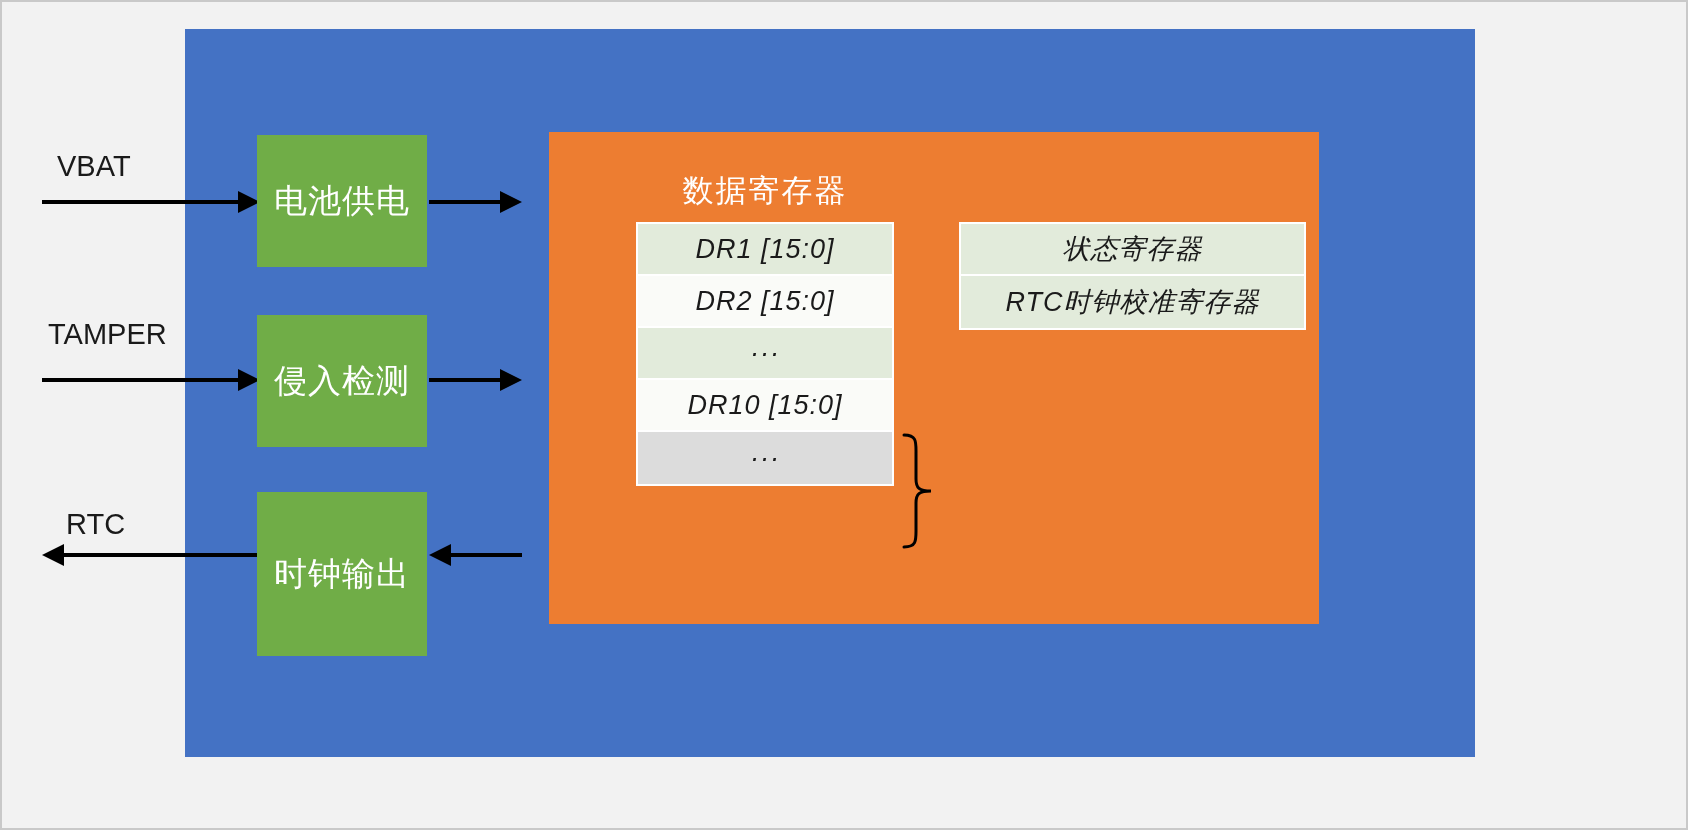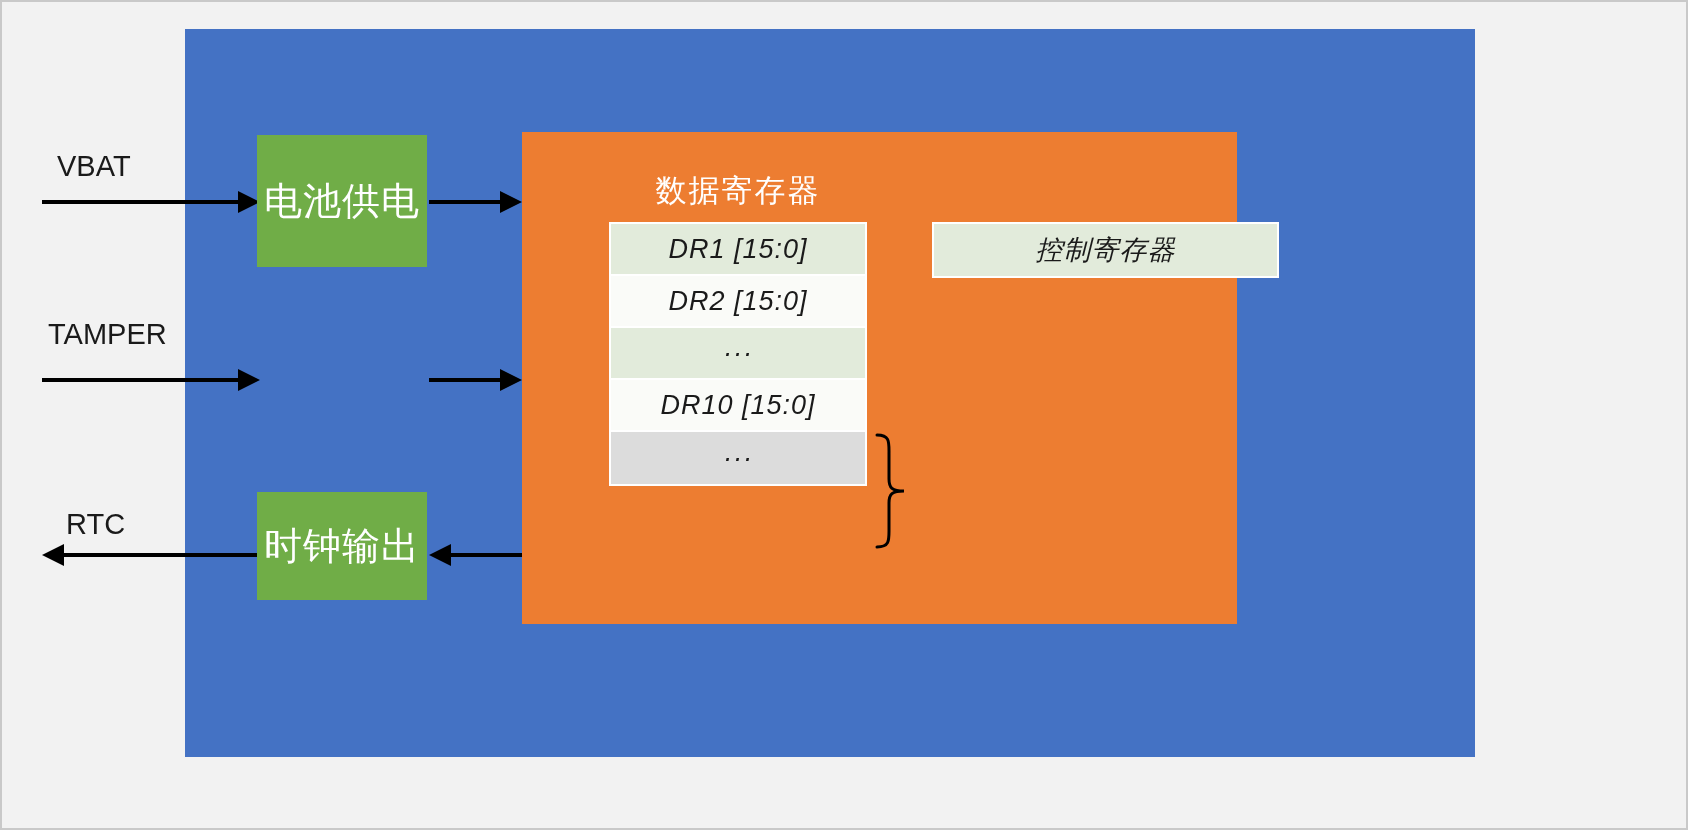--- a/index.html
+++ b/index.html
@@ -26,29 +26,29 @@
     width:1688px;height:830px;
     background:var(--page_bg);
     border:2px solid var(--page_border);
     overflow:hidden;
   }
   .domain{
     position:absolute;left:183px;top:27px;width:1290px;height:728px;
     background:var(--domain_blue);
   }
   .core{
-    position:absolute;left:520px;top:130px;width:715px;height:492px;
+    position:absolute;left:547px;top:130px;width:770px;height:492px;
     background:var(--core_orange);
   }
   .block{
     position:absolute;width:170px;height:132px;
     background:var(--block_green);
     color:var(--text_light);
     display:flex;align-items:center;justify-content:center;
-    font-size:38px;letter-spacing:1px;
+    font-size:33px;letter-spacing:1px;
   }
   .io-label{
     position:absolute;
     font-size:29px;color:var(--text_dark);
   }
   .arrow{
     position:absolute;height:22px;display:flex;align-items:center;
   }
   .arrow .shaft{flex:1;height:4px;background:var(--arrow_black);}
   .arrow .head-right{
@@ -105,21 +105,24 @@
     <span class="head-right"></span>
   </div>
   <div class="arrow" style="left:40px;top:542px;width:218px">
     <span class="head-left"></span>
     <span class="shaft"></span>
   </div>
 
   <div class="block" style="left:255px;top:133px">
     <span>电池供电</span>
   </div>
-  <div class="block" style="left:255px;top:490px;height:108px">
+  <div class="block" style="left:255px;top:313px">
+    <span>侵入检测</span>
+  </div>
+  <div class="block" style="left:255px;top:490px;height:164px">
     <span>时钟输出</span>
   </div>
 
   <div class="arrow" style="left:427px;top:189px;width:93px">
     <span class="shaft"></span>
     <span class="head-right"></span>
   </div>
   <div class="arrow" style="left:427px;top:367px;width:93px">
     <span class="shaft"></span>
     <span class="head-right"></span>
@@ -146,21 +149,24 @@
       <div class="row tone-white">
         <span>DR10 [15:0]</span>
       </div>
       <div class="row tone-gray">
         <span>···</span>
       </div>
     </div>
 
     <div class="reg-table ctrl-table">
       <div class="row tone-green">
-        <span>控制寄存器</span>
+        <span>状态寄存器</span>
+      </div>
+      <div class="row tone-green">
+        <span>RTC时钟校准寄存器</span>
       </div>
     </div>
 
     <svg class="brace" width="34" height="118" viewBox="0 0 34 118">
       <path d="M3 3 C16 3 15 10 15 22 L15 47 C15 56 18 59 30 59 C18 59 15 62 15 71 L15 96 C15 108 16 115 3 115" fill="none" stroke="#000" stroke-width="3" stroke-linecap="round"></path>
     </svg>
   </div>
 
 </div>
 

